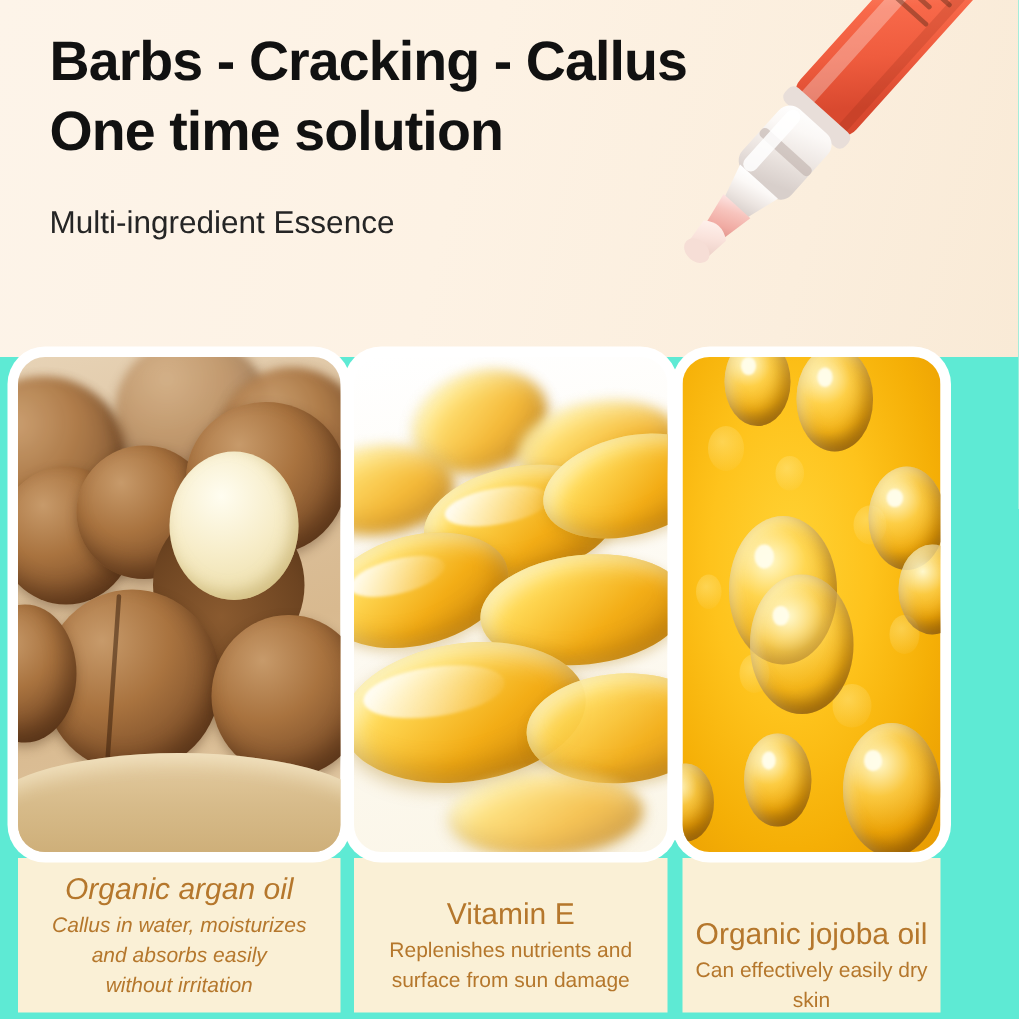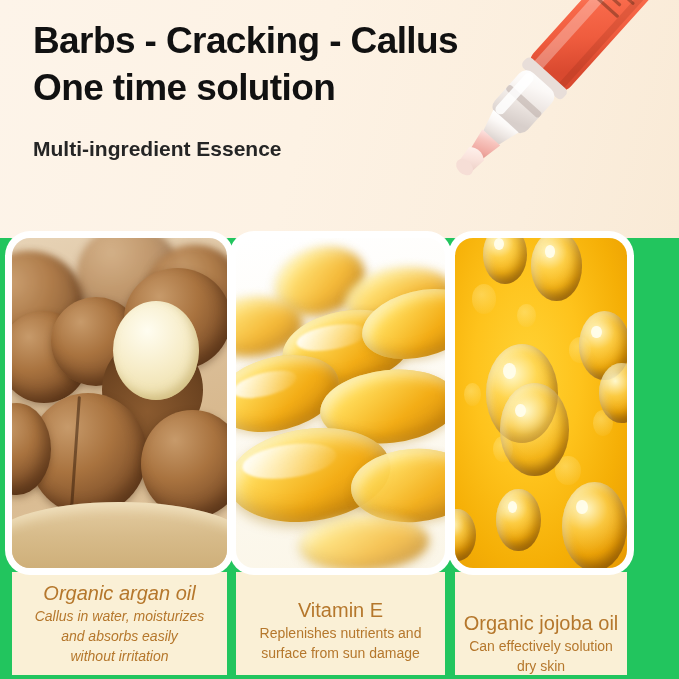--- a/index.html
+++ b/index.html
@@ -2,37 +2,37 @@
 <html><head>
 <meta charset="utf-8">
 <style>
   html,body{margin:0;padding:0;}
   body{
     width:679px;height:679px;overflow:hidden;
     background:#fdf3e7;
     font-family:"Liberation Sans", sans-serif;
     position:relative;
   }
-  #stage{position:relative;width:679px;height:679px;overflow:hidden;background:#22c55e;}
+  #stage{position:relative;width:679px;height:679px;overflow:hidden;background:#5eead4;}
 
   
   .hero{position:absolute;left:0;top:0;width:679px;height:238px;overflow:hidden;}
   .hero-bg{position:absolute;inset:0;
     background:linear-gradient(105deg,#fdf4e9 0%,#fdf2e4 45%,#fbeedd 78%,#f9ead6 100%);}
 
   .headline{position:absolute;left:33px;top:17px;width:520px;}
   .hl-line{
     font-family:"Liberation Sans", sans-serif;
     font-weight:700;color:#111;letter-spacing:-0.6px;
     font-size:37px;line-height:47px;white-space:nowrap;
   }
   .sub{position:absolute;left:33px;top:134px;width:400px;}
   .sub-line{
     font-family:"Liberation Sans", sans-serif;
-    font-weight:700;color:#252525;font-size:21px;line-height:29px;white-space:nowrap;
+    font-weight:400;color:#252525;font-size:21px;line-height:29px;white-space:nowrap;
   }
 
   
   .pen{position:absolute;left:388px;top:-14px;width:300px;height:225px;}
   .pen svg{display:block;}
 
   
   .cards{position:absolute;left:0;top:238px;width:679px;height:441px;}
   .card{position:absolute;top:0;}
   .card-1{left:12px;width:215px;font-style:italic;}
@@ -274,18 +274,18 @@
             <div class="bub-spec" style="left:26%;top:20%;width:20%;height:18%;"></div>
           </div>
           <div class="bub" style="left:62%;top:74%;width:38%;height:27%;">
             <div class="bub-spec" style="left:22%;top:20%;width:18%;height:16%;"></div>
           </div>
           <div class="bub" style="left:-10%;top:82%;width:22%;height:16%;"></div>
         </div>
       </div>
       <div class="panel" style="margin-top:4px;height:103px;padding-top:38px;">
         <div class="p-title">Organic jojoba oil</div>
-        <div class="p-desc">Can effectively solution dry skin</div>
+        <div class="p-desc">Can effectively easily dry skin</div>
       </div>
     </div>
 
   </div>
 </div>
 
 </body></html>

